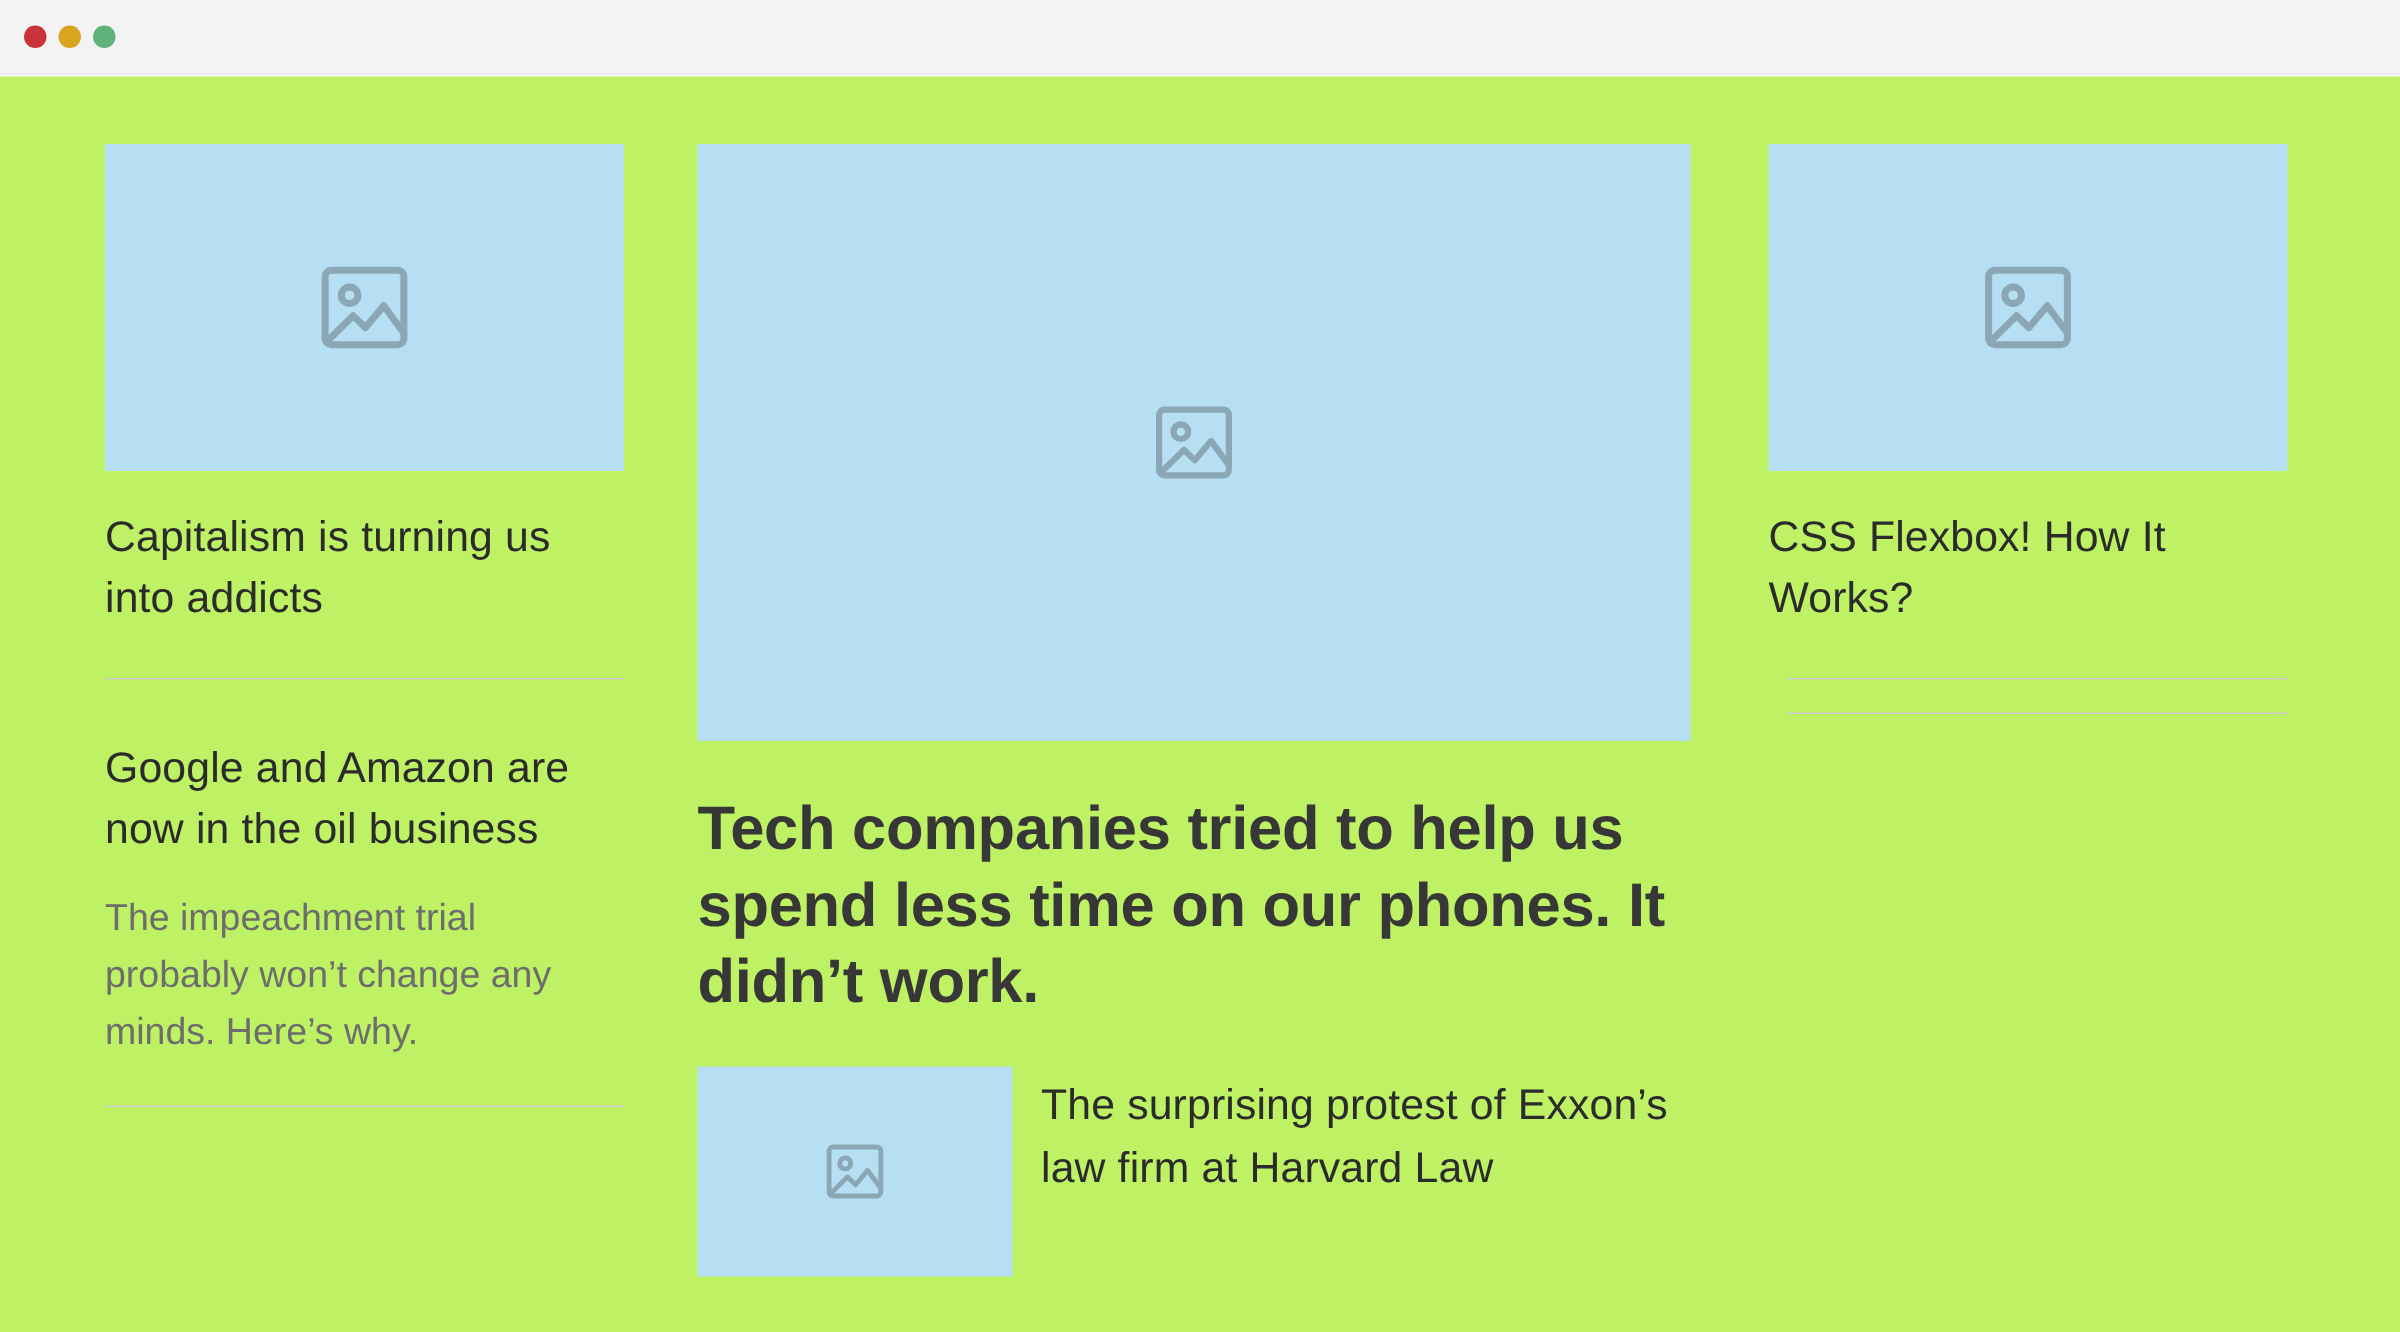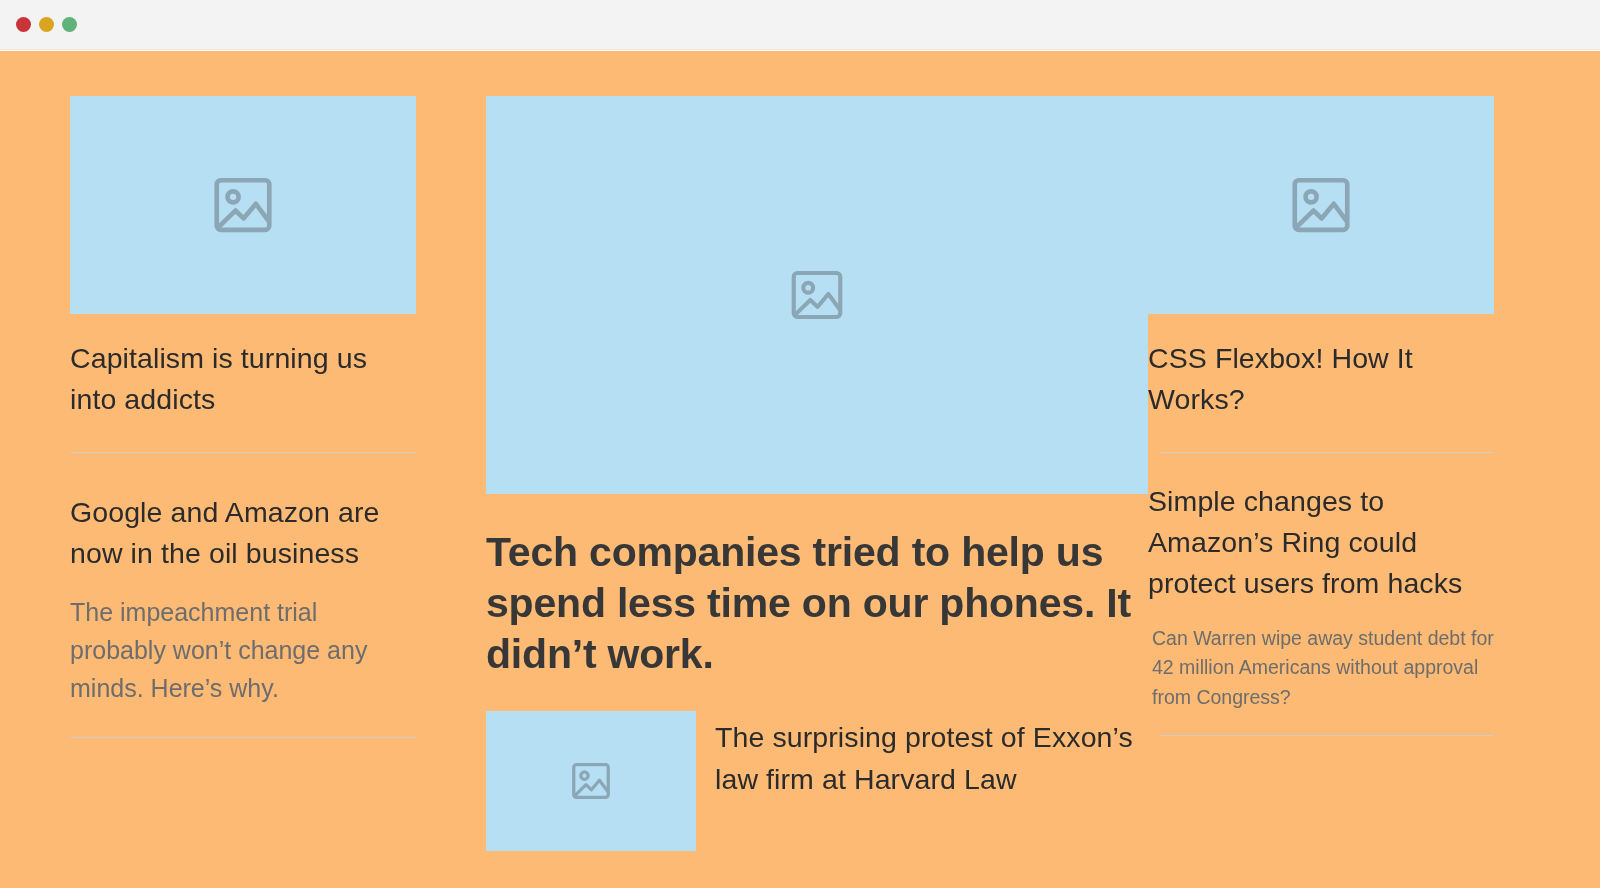--- a/index.html
+++ b/index.html
@@ -26,34 +26,34 @@
   .dot { width: 15px; height: 15px; border-radius: 50%; display: block; }
   .dot-close    { background: #c9333a; }
   .dot-minimize { background: #d9a420; }
   .dot-maximize { background: #5eb27a; }
 
   
   .page {
     position: absolute;
     top: 51px; left: 0;
     width: 1600px; height: 837px;
-    background: #fdba74;
+    background: #bef264;
   }
 
   .columns {
     position: absolute;
     top: 45px; left: 70px;
     width: 1460px;
     display: flex;
     align-items: flex-start;
   }
 
   .col-left   { width: 346px; flex: 0 0 346px; }
-  .col-center { width: 662px; flex: 0 0 662px; margin-left: 70px; }
-  .col-right  { width: 346px; flex: 0 0 346px; }
+  .col-center { width: 662px; flex: 0 0 662px; margin-left: 49px; }
+  .col-right  { width: 346px; flex: 0 0 346px; margin-left: 52px; }
 
   
   .img-ph {
     background: #b7dff3;
     display: flex;
     align-items: center;
     justify-content: center;
   }
   .img-ph svg { display: block; }
   .ph-left   { width: 346px; height: 218px; }
@@ -207,23 +207,19 @@
           </svg>
         </span>
       </div>
 
       <div class="block-right-1">
         <p class="headline">CSS Flexbox! How It Works?</p>
       </div>
 
       <hr class="divider div-right-1">
 
-      <div class="block-right-2">
-        <p class="headline">Simple changes to Amazon’s Ring could protect users from hacks</p>
-        <p class="subtext">Can Warren wipe away student debt for 42 million Americans without approval from Congress?</p>
-      </div>
 
       <hr class="divider div-right-2">
 
     </div>
 
   </div>
 </div>
 
 </body></html>

